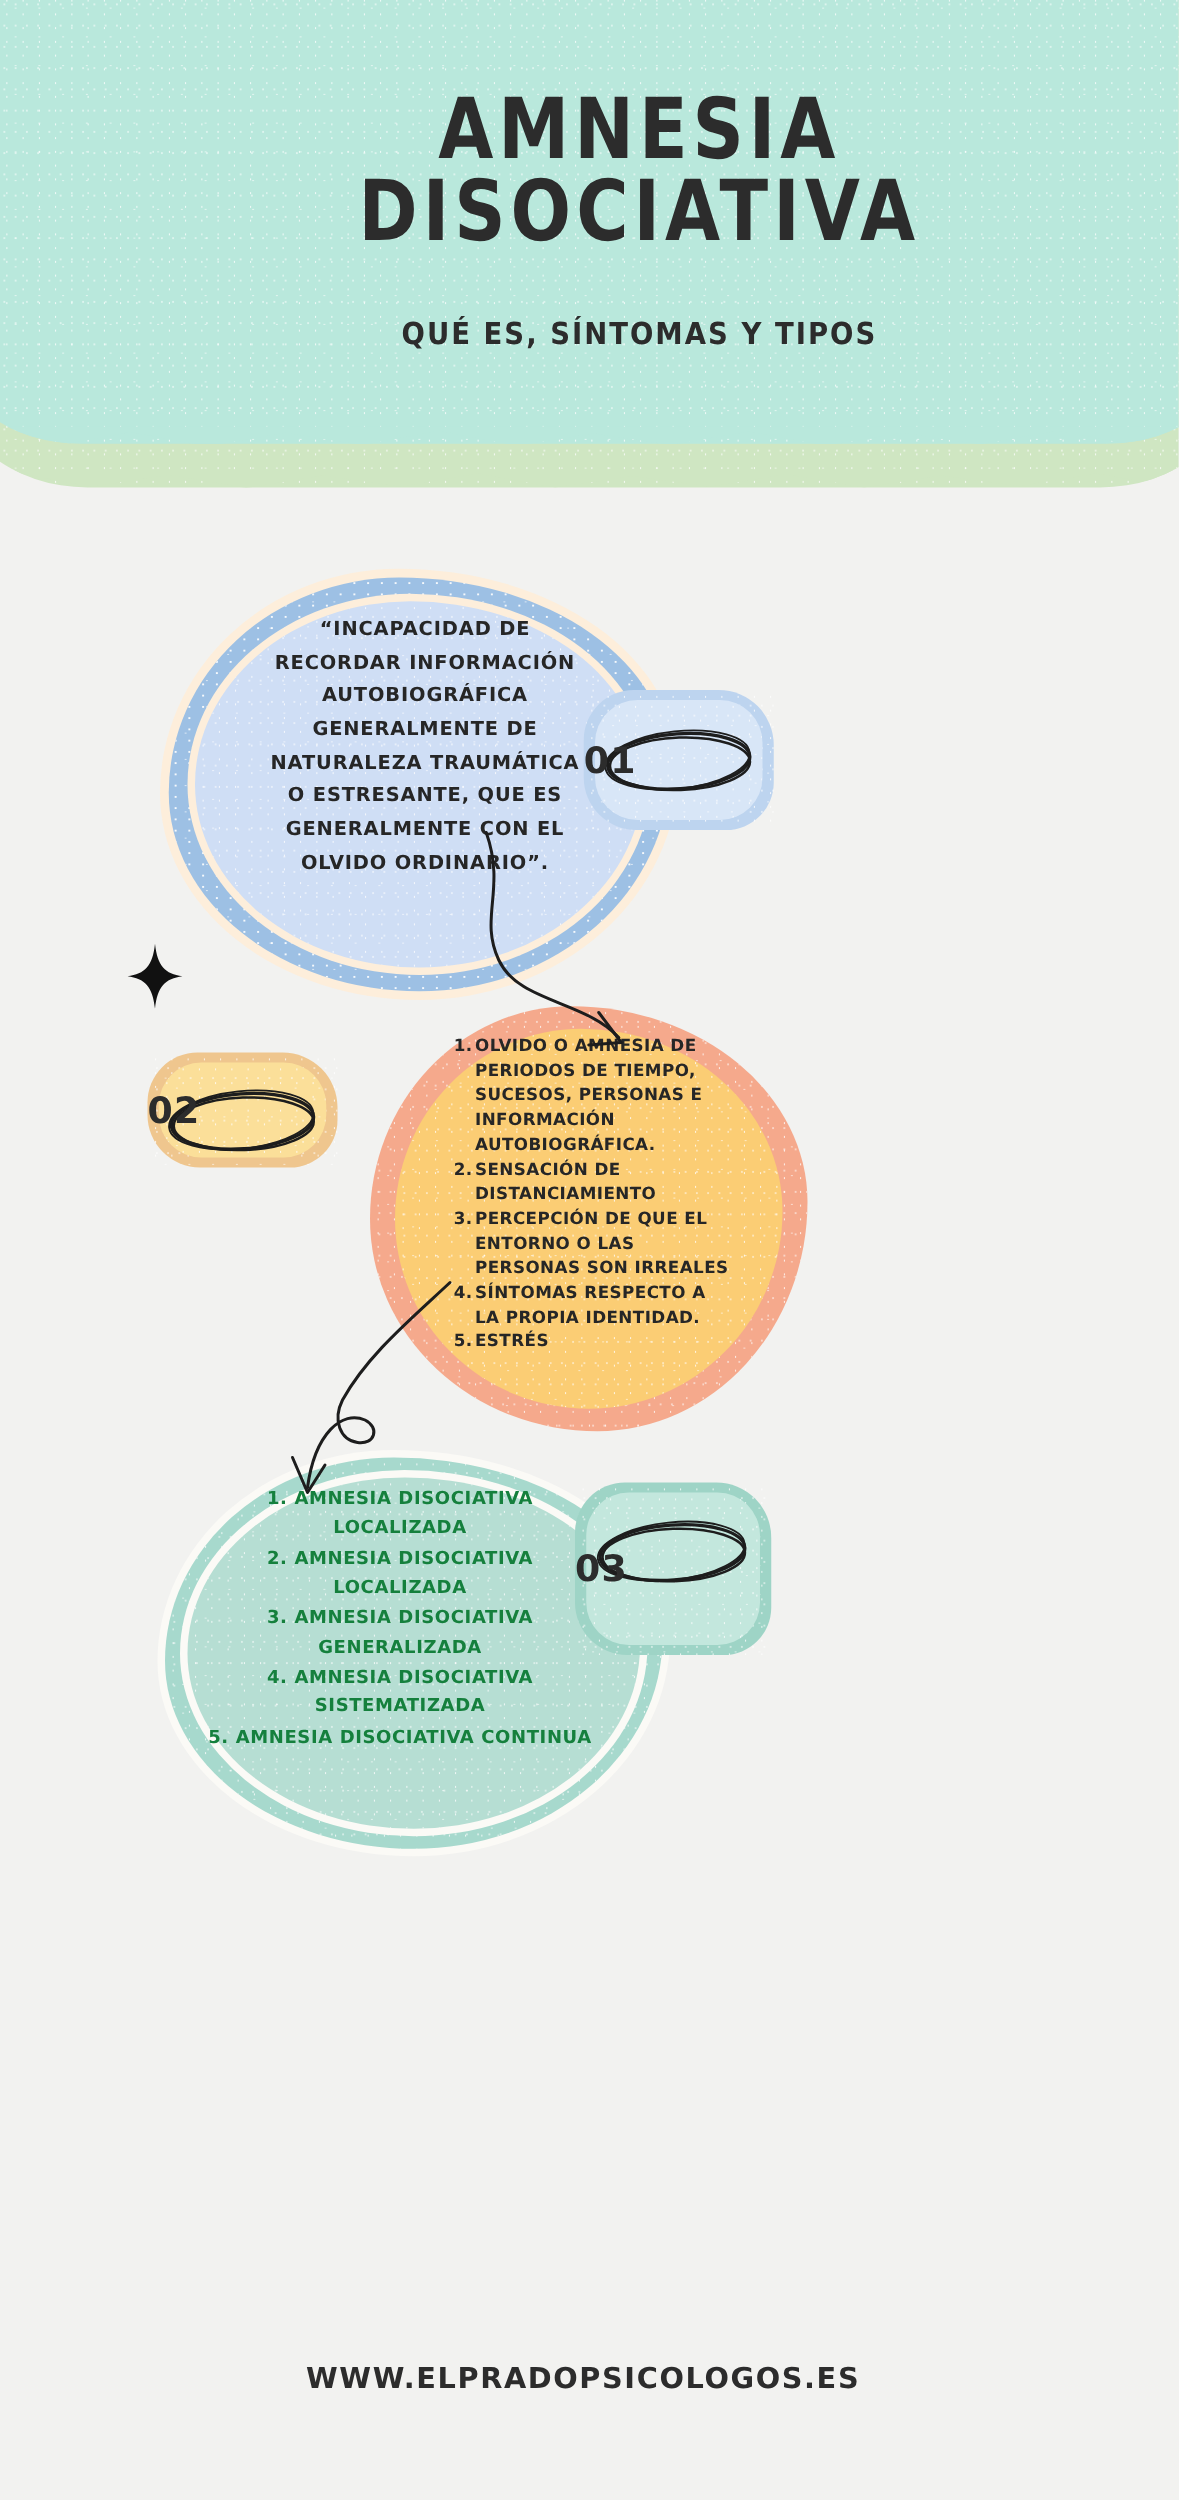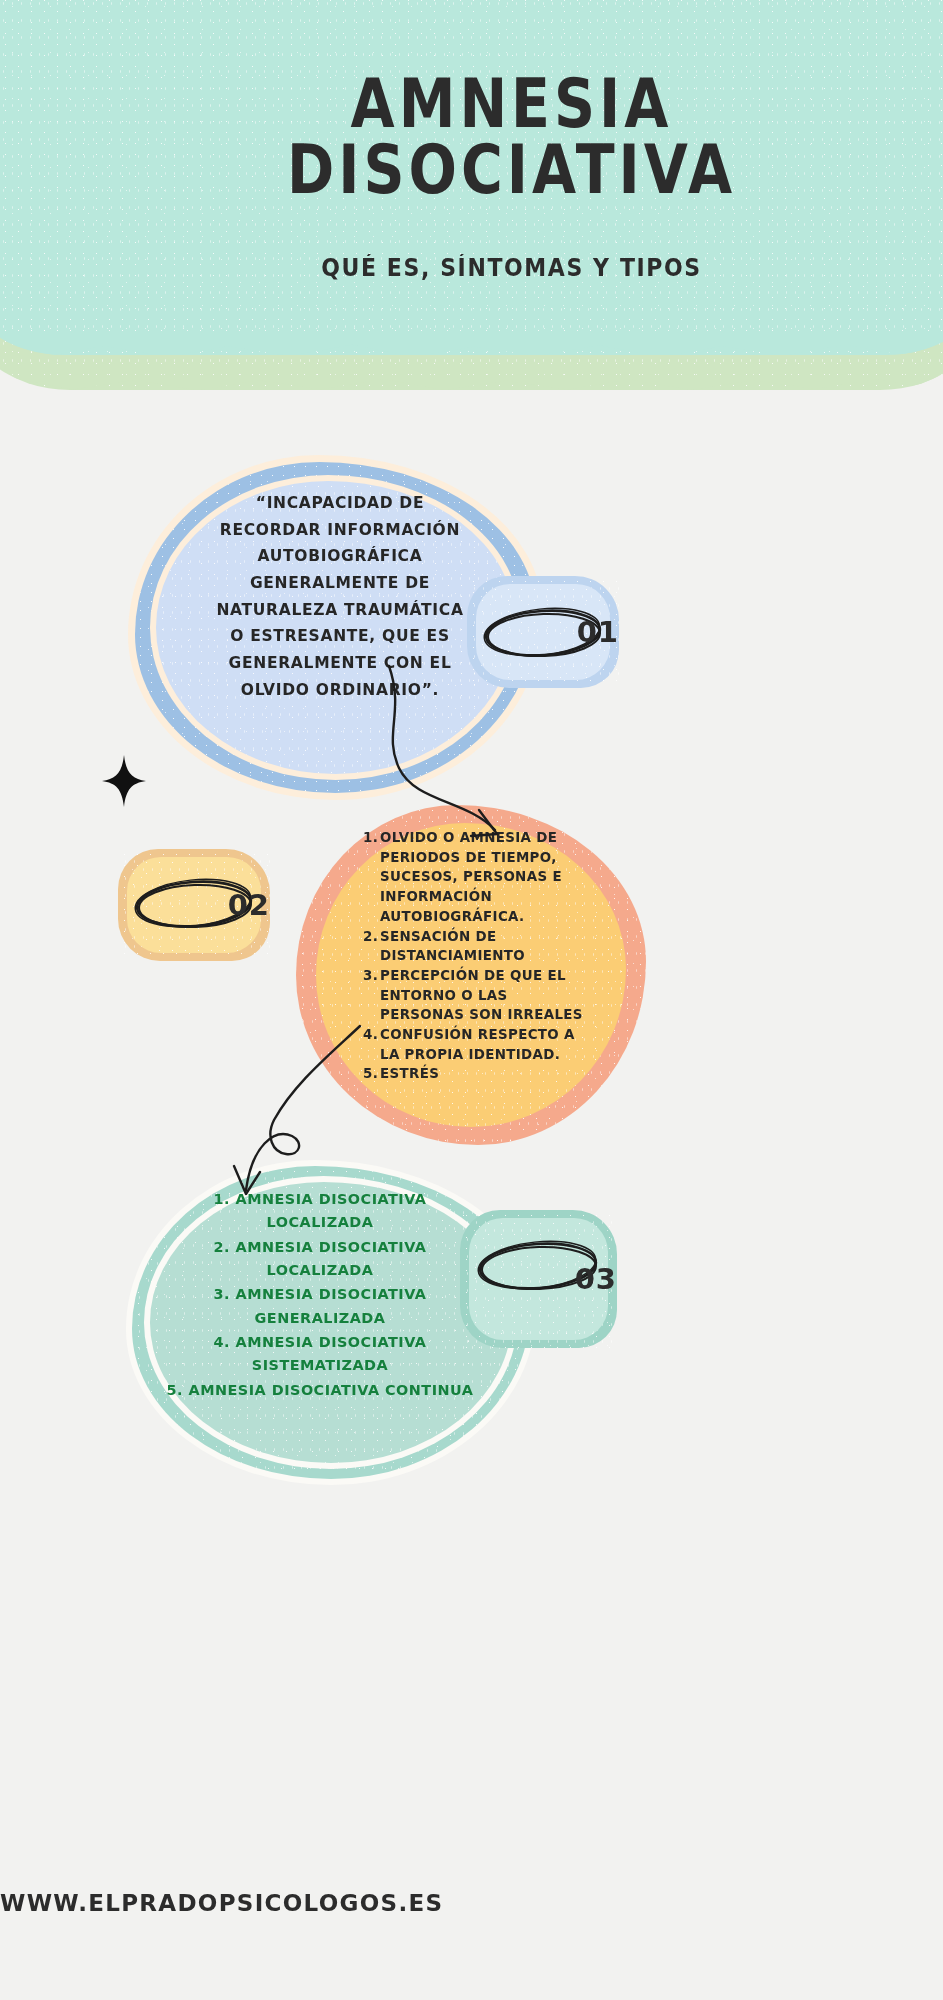--- a/index.html
+++ b/index.html
@@ -112,36 +112,36 @@
     font-size:15.5px;
     line-height:1.72;
     letter-spacing:.7px;
     color:#262626;
     z-index:6;
   }
 
   
   .badge{
     position:absolute;
-    display:flex;align-items:center;justify-content:flex-end;margin-top:24px;
+    display:flex;align-items:center;justify-content:flex-start;
   }
   .badge .bg-outer{position:absolute;inset:0;border-radius:38px;}
   .badge .bg-inner{position:absolute;border-radius:32px;overflow:hidden;}
   .badge .num{
     position:relative;z-index:4;
     font-family:"DejaVu Sans",sans-serif;
     font-weight:bold;font-size:29px;letter-spacing:1px;color:#2c2c2c;
   }
   .badge svg.ellipse{position:absolute;z-index:3;left:0;top:0;}
 
   .b01{left:467px;top:552px;width:152px;height:112px;}
   .b01 .bg-outer{background:#bdd4ef;border-radius:40px 44px 38px 42px;}
   .b01 .bg-inner{left:9px;top:8px;right:9px;bottom:8px;background:#d8e6f7;border-radius:34px;}
 
-  .b02{left:118px;top:825px;width:152px;height:112px;}
+  .b02{left:118px;top:842px;width:152px;height:92px;}
   .b02 .bg-outer{background:#efc68e;border-radius:40px 44px 38px 42px;}
   .b02 .bg-inner{left:9px;top:8px;right:9px;bottom:8px;background:#fbdf99;border-radius:34px;}
 
   .b03{left:460px;top:1186px;width:157px;height:138px;}
   .b03 .bg-outer{background:#9ed4c6;border-radius:40px 44px 38px 42px;}
   .b03 .bg-inner{left:9px;top:8px;right:9px;bottom:8px;background:#c3e7dd;border-radius:34px;}
 
   
   .s2{position:absolute;left:296px;top:805px;width:350px;height:340px;}
   .s2 .ring{
@@ -199,21 +199,21 @@
     letter-spacing:.5px;color:#15803d;
   }
   .type-list .li{margin-bottom:1px;}
 
   
   .arrow{position:absolute;z-index:7;}
   .sparkle{position:absolute;left:102px;top:755px;width:44px;height:52px;z-index:7;}
 
   
   .footer{
-    position:absolute;left:0;top:1890px;width:933px;text-align:left;
+    position:absolute;left:0;top:1890px;width:933px;text-align:center;
     font-family:"DejaVu Sans",sans-serif;
     font-weight:bold;font-size:23px;letter-spacing:1.3px;color:#2c2c2c;
   }
 </style>
 </head>
 <body>
 
 <div class="page">
 
   <div class="header-wrap">
@@ -293,21 +293,21 @@
     <div class="li">
       <span class="idx">2.</span>
       <span class="txt">SENSACIÓN DE DISTANCIAMIENTO</span>
     </div>
     <div class="li">
       <span class="idx">3.</span>
       <span class="txt">PERCEPCIÓN DE QUE EL ENTORNO O LAS PERSONAS SON IRREALES</span>
     </div>
     <div class="li">
       <span class="idx">4.</span>
-      <span class="txt">CONFUSIÓN RESPECTO A LA PROPIA IDENTIDAD.</span>
+      <span class="txt">SÍNTOMAS RESPECTO A LA PROPIA IDENTIDAD.</span>
     </div>
     <div class="li">
       <span class="idx">5.</span>
       <span class="txt">ESTRÉS</span>
     </div>
   </div>
 
   <div class="badge b02">
     <div class="bg-outer">
         <div class="speckle"></div>

